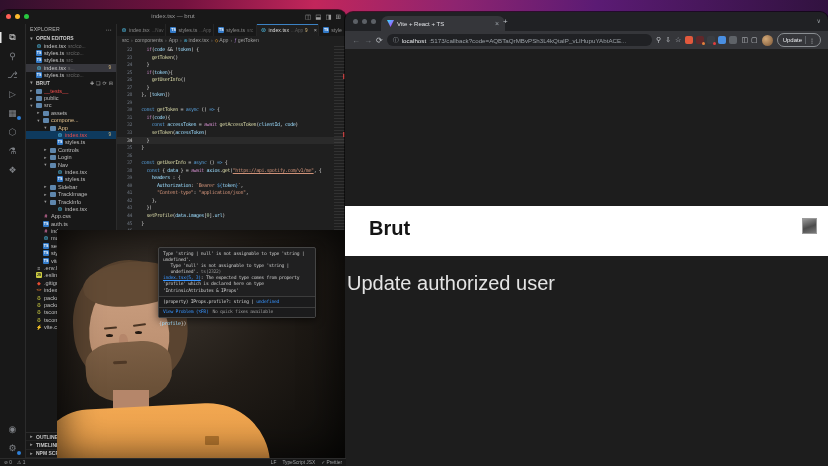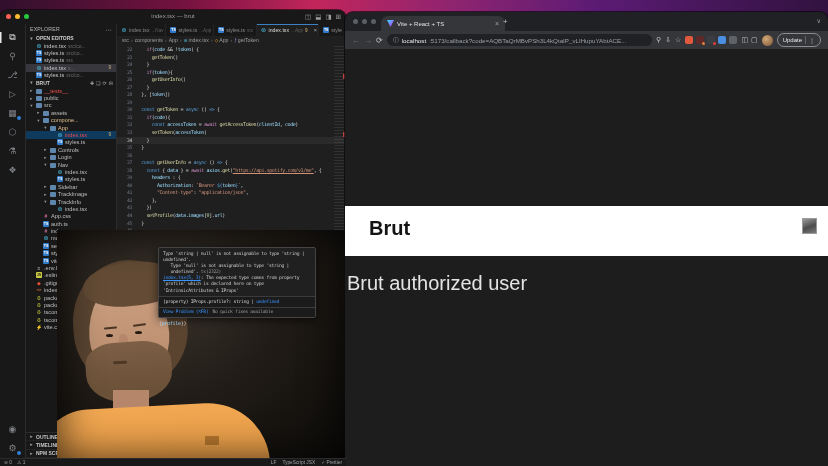--- a/index.html
+++ b/index.html
@@ -733,21 +733,21 @@
         <span>Update</span>
         <span class="pill-sep"></span>
         <span>⋮</span>
       </span>
     </div>
     <div class="cr-content">
       <div class="site-nav">
         <span class="brand">Brut</span>
         <span class="nav-avatar"></span>
       </div>
-      <div class="greeting">Brut authorized user</div>
+      <div class="greeting">Update authorized user</div>
     </div>
   </section>
 
   <div class="webcam">
     <div class="hair"></div>
     <div class="face"></div>
     <div class="hairtop"></div>
     <div class="brow l"></div>
     <div class="brow r"></div>
     <div class="eye l"></div>

